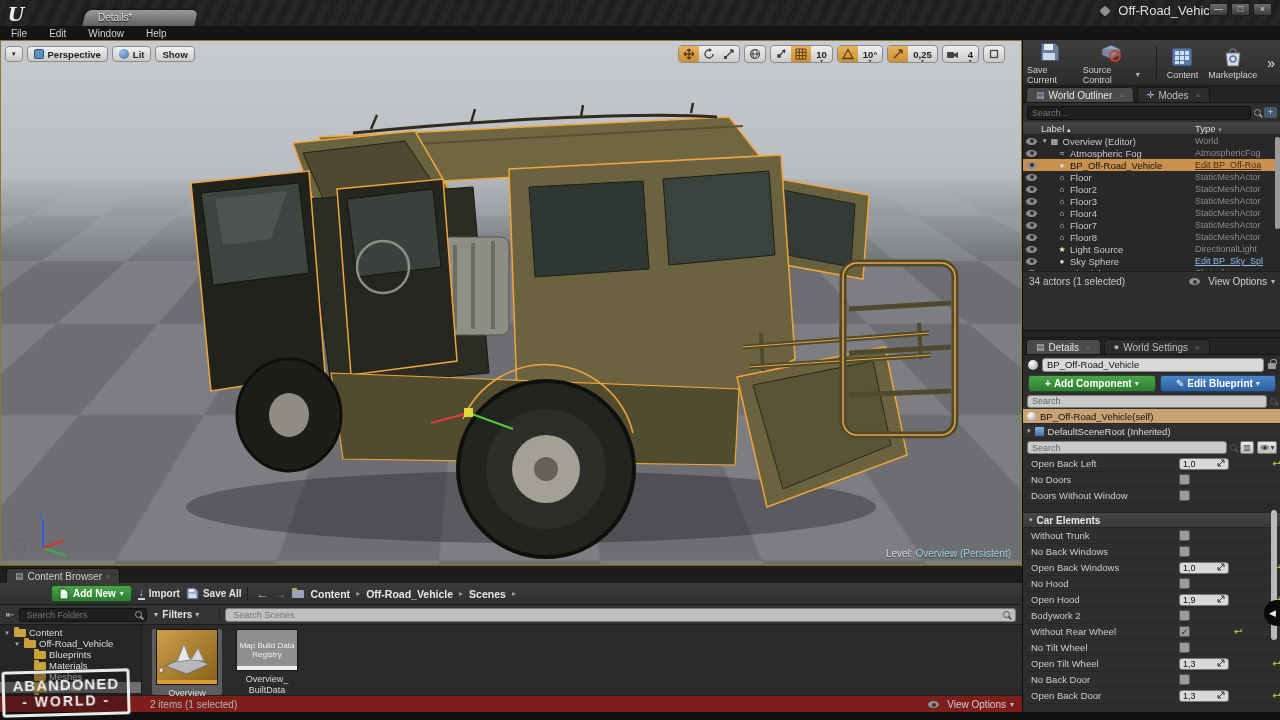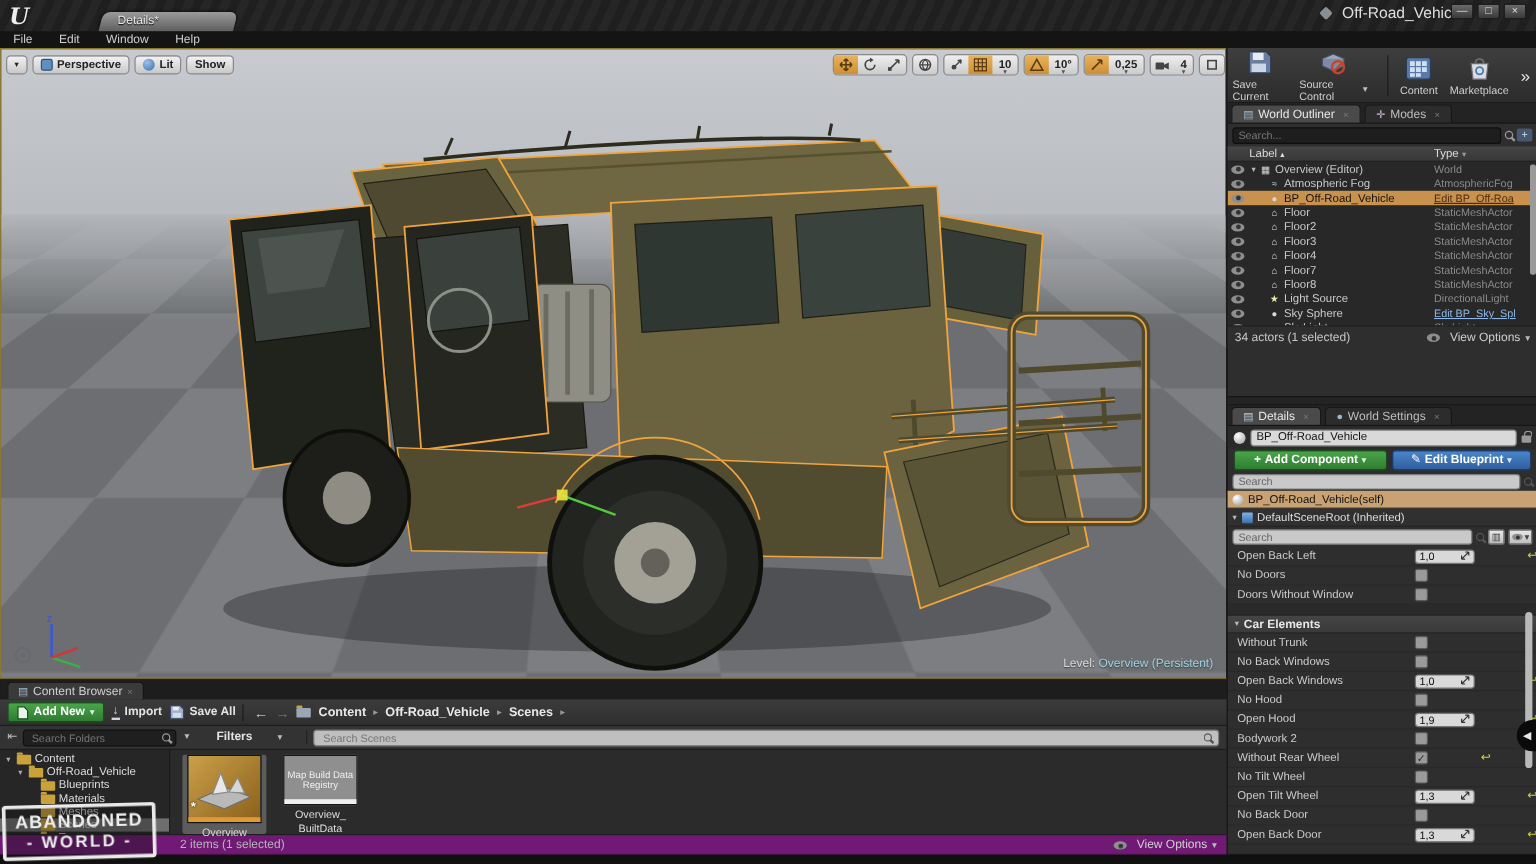--- a/index.html
+++ b/index.html
@@ -24,21 +24,21 @@
   .menu-item{color:#cfcfcf;font-size:10px;padding:0 11px;}
   
   
   .viewport{position:absolute;left:0;top:40px;width:1022px;height:525px;border:1px solid #877a35;
     background:linear-gradient(#c7cace,#b4b7bb 35%,#a9acb0 45%);overflow:hidden;}
   .floor3d{position:absolute;left:-500px;top:140px;width:2000px;height:1400px;
     background:conic-gradient(#7c7e81 0 25%,#6c6e71 0 50%,#7c7e81 0 75%,#6c6e71 0) 0 0/130px 130px;
     transform-origin:50% 0;transform:perspective(480px) rotateX(62deg);}
   .floorfog{position:absolute;left:0;top:138px;width:1022px;height:90px;
     background:linear-gradient(#b2b5b9,rgba(178,181,185,0));}
-  .vp-toolbar{position:absolute;left:4px;top:4px;right:0;height:18px;display:flex;align-items:center;gap:4px;}
+  .vp-toolbar{position:absolute;left:4px;top:4px;right:16px;height:18px;display:flex;align-items:center;gap:4px;}
   .vp-btn{height:16px;background:linear-gradient(#f2f2f2,#c9c9c9);border:1px solid #8a8a8a;border-radius:4px;
     color:#222;font-weight:bold;font-size:9.5px;display:flex;align-items:center;padding:0 6px;gap:4px;}
   .vp-spacer{flex:1;}
   .vp-group{display:flex;align-items:center;height:18px;background:linear-gradient(#efefef,#cbcbcb);
     border:1px solid #8a8a8a;border-radius:4px;overflow:hidden;}
   .vp-tool{width:20px;height:16px;display:flex;align-items:center;justify-content:center;}
   .vp-tool.active{background:linear-gradient(#e8b35c,#cd8f33);}
   .vp-val{padding:0 5px;color:#222;font-weight:bold;font-size:9.5px;position:relative;}
   .vp-val::after{content:"▾";position:absolute;left:50%;bottom:-4px;transform:translateX(-50%);font-size:6px;color:#555;}
   .icon-sq{width:10px;height:10px;background:#5f8fc0;border:1px solid #33536f;border-radius:2px;}
@@ -128,50 +128,50 @@
   .edgeknob{position:absolute;right:0;top:600px;width:16px;height:26px;background:#0a0a0a;border-radius:13px 0 0 13px;
     color:#e8e8e8;font-size:9px;display:flex;align-items:center;justify-content:flex-end;padding-right:4px;z-index:30;}
 
   
   .cbrowser{position:absolute;left:0;top:565px;width:1022px;height:147px;background:#2d2d2d;border-top:1px solid #6f652e;}
   .cb-tabstrip{height:17px;background:#1d1d1d;display:flex;align-items:flex-end;}
   .cb-tab{height:15px;margin-left:6px;background:#3a3a3a;border:1px solid #141414;border-bottom:none;border-radius:4px 4px 0 0;
     display:flex;align-items:center;gap:4px;padding:0 8px;color:#cfcfcf;}
   .cb-toolbar{height:22px;display:flex;align-items:center;gap:6px;padding:0 6px;background:linear-gradient(#3b3b3b,#2f2f2f);border-bottom:1px solid #1c1c1c;}
   .btn-addnew{height:17px;background:linear-gradient(#4aa54a,#2e7c30);border:1px solid #1d4d1f;border-radius:3px;color:#fff;
-    font-weight:bold;font-size:10px;display:flex;align-items:center;gap:4px;padding:0 7px;}
+    font-weight:bold;font-size:10px;display:flex;align-items:center;gap:4px;padding:0 7px;margin-left:45px;}
   .cb-tbtn{display:flex;align-items:center;gap:4px;color:#e3e3e3;font-weight:bold;font-size:10px;}
   .navarrows{display:flex;gap:6px;color:#bdbdbd;font-size:12px;align-items:center;border-left:1px solid #1c1c1c;padding-left:8px;}
   .breadcrumb{display:flex;align-items:center;gap:6px;color:#e8e8e8;font-weight:bold;font-size:10.5px;}
   .crumbsep{color:#9a9a9a;font-size:8px;}
   .cb-filterrow{height:20px;display:flex;align-items:center;gap:5px;padding:0 6px;background:#333;border-bottom:1px solid #1c1c1c;}
   .srcbtn{color:#bbb;font-size:10px;}
   .sf-wrap{width:128px;display:flex;align-items:center;gap:3px;background:#1f1f1f;border:1px solid #101010;border-radius:3px;height:14px;padding:0 4px;}
   .sf-wrap input{flex:1;background:none;border:none;outline:none;color:#aaa;font-size:9px;min-width:0;}
-  .filters{display:flex;align-items:center;gap:21px;color:#e3e3e3;font-weight:bold;border-right:1px solid #222;padding-right:20px;}
+  .filters{display:flex;align-items:center;gap:3px;color:#e3e3e3;font-weight:bold;border-right:1px solid #222;padding-right:20px;}
   .ss-wrap{flex:1;display:flex;align-items:center;gap:4px;background:#bfbfbf;border:1px solid #7a7a7a;border-radius:3px;height:14px;padding:0 5px;}
   .ss-wrap input{flex:1;background:none;border:none;outline:none;color:#444;font-size:9px;}
   .cb-body{display:flex;height:70px;}
   .ftree{width:142px;background:#262626;border-right:1px solid #1a1a1a;padding-top:2px;overflow:hidden;}
   .ftrow{display:flex;align-items:center;gap:3px;height:11px;color:#ddd;font-size:9.5px;white-space:nowrap;}
   .ftrow.fsel{background:#6e6e6e;}
   .ftar{width:8px;font-size:7px;color:#aaa;text-align:center;flex:none;}
   .ficon{width:12px;height:8px;background:#c9a23a;border-radius:1px;position:relative;flex:none;}
   .ficon::before{content:"";position:absolute;top:-2px;left:0;width:5px;height:2px;background:#c9a23a;border-radius:1px 1px 0 0;}
   .assets{flex:1;background:#2b2b2b;display:flex;gap:10px;padding:4px 0 0 10px;}
   .tile{display:flex;flex-direction:column;align-items:center;width:70px;}
   .tile.sel{background:#5c5c5c;border-radius:2px;}
   .thumb{width:62px;height:58px;position:relative;border:1px solid #141414;}
   .thumb.level{background:linear-gradient(135deg,#caa04a,#8a5f1a);}
   .thumb.level .bar{position:absolute;left:0;right:0;bottom:0;height:4px;background:#e09a35;}
   .thumb.build{background:#8f8f8f;display:flex;align-items:center;justify-content:center;text-align:center;color:#f0f0f0;font-size:8px;line-height:1.2;padding:2px;}
   .thumb.build .bar{position:absolute;left:0;right:0;bottom:0;height:4px;background:#efefef;}
   .dirty{position:absolute;left:2px;bottom:6px;color:#fff;font-weight:bold;font-size:11px;text-shadow:0 0 2px #000;}
   .tlabel{margin-top:3px;color:#ddd;font-size:9px;text-align:center;line-height:1.15;white-space:pre-line;}
-  .cb-status{height:18px;display:flex;align-items:center;padding:0 8px 0 150px;color:#b5b5b5;border-top:1px solid #1e1e1e;background:#701a75;}
+  .cb-status{height:18px;display:flex;align-items:center;padding:0 8px 0 150px;color:#b5b5b5;border-top:1px solid #1e1e1e;background:#7f1d1d;}
   .cb-status .viewopts{margin-left:auto;}
   .bottomstrip{position:absolute;left:0;top:712px;width:1280px;height:8px;background:#101010;}
 
   .watermark{position:absolute;left:2px;top:670px;width:128px;height:46px;border:3px solid #e9e9e9;border-radius:3px;
     background:rgba(15,15,15,.35);color:#efefef;text-align:center;transform:rotate(-1.5deg);z-index:40;
     font-weight:bold;letter-spacing:1px;padding-top:3px;}
   .wm1{font-size:15px;line-height:17px;}
   .wm2{font-size:14px;line-height:16px;letter-spacing:2px;}
 </style>
 </head>

